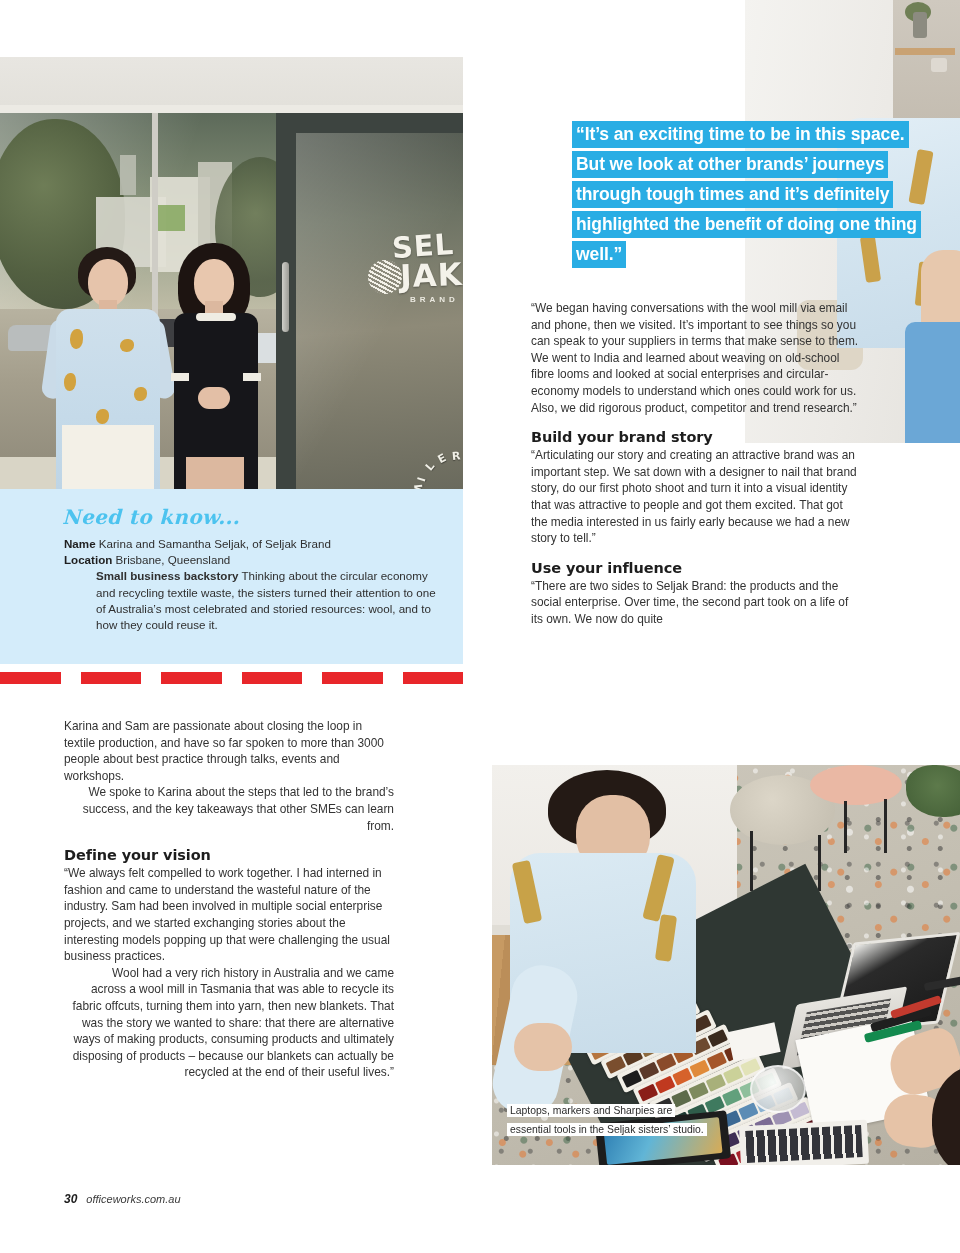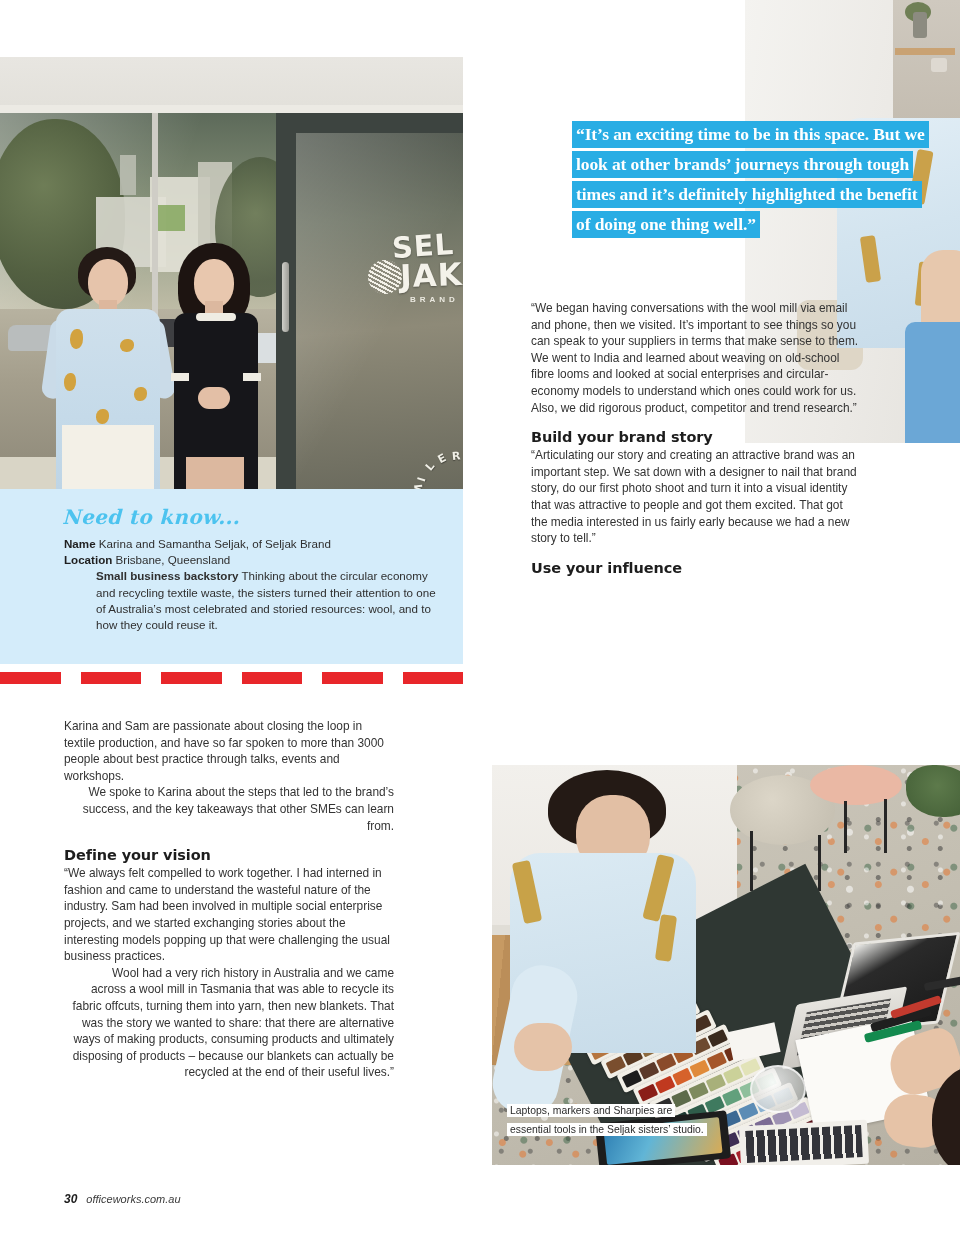--- a/index.html
+++ b/index.html
@@ -156,21 +156,21 @@
     display:inline;
     background:#29ade4;
     color:#ffffff;
     font-size:17.5px;
     font-weight:800;
     line-height:30px;
     letter-spacing:-.1px;
     box-decoration-break:clone;
     -webkit-box-decoration-break:clone;
     padding:3px 4px 4px 4px;
-    font-family:Liberation Serif, serif;
+    font-family:Liberation Sans, sans-serif;
   }
 
   
   .col-right{position:absolute;left:531px;top:300px;width:330px;}
   .col-left{position:absolute;left:64px;top:718px;width:330px;}
   h3.sec{
     font-size:14.5px;font-weight:700;color:#1d1d1d;margin:0 0 2px 0;
     letter-spacing:-.1px;font-family:"DejaVu Sans", sans-serif;
   }
   p.body{
@@ -387,20 +387,21 @@
     <span>“It’s an exciting time to be in this space. But we look at other brands’ journeys through tough times and it’s definitely highlighted the benefit of doing one thing well.”</span>
   </blockquote>
 
   <div class="col-right">
     <p class="body">“We began having conversations with the wool mill via email and phone, then we visited. It’s important to see things so you can speak to your suppliers in terms that make sense to them. We went to India and learned about weaving on old-school fibre looms and looked at social enterprises and circular-economy models to understand which ones could work for us. Also, we did rigorous product, competitor and trend research.”</p>
 
     <h3 class="sec">Build your brand story</h3>
     <p class="body">“Articulating our story and creating an attractive brand was an important step. We sat down with a designer to nail that brand story, do our first photo shoot and turn it into a visual identity that was attractive to people and got them excited. That got the media interested in us fairly early because we had a new story to tell.”</p>
 
     <h3 class="sec">Use your influence</h3>
+    <p class="body tight">“There are two sides to Seljak Brand: the products and the social enterprise. Over time, the second part took on a life of its own. We now do quite</p>
   </div>
 
   <div class="col-left">
     <p class="body" style="margin-bottom:0;">Karina and Sam are passionate about closing the loop in textile production, and have so far spoken to more than 3000 people about best practice through talks, events and workshops.</p>
     <p class="body indent">We spoke to Karina about the steps that led to the brand’s success, and the key takeaways that other SMEs can learn from.</p>
 
     <h3 class="sec">Define your vision</h3>
     <p class="body" style="margin-bottom:0;">“We always felt compelled to work together. I had interned in fashion and came to understand the wasteful nature of the industry. Sam had been involved in multiple social enterprise projects, and we started exchanging stories about the interesting models popping up that were challenging the usual business practices.</p>
     <p class="body indent">Wool had a very rich history in Australia and we came across a wool mill in Tasmania that was able to recycle its fabric offcuts, turning them into yarn, then new blankets. That was the story we wanted to share: that there are alternative ways of making products, consuming products and ultimately disposing of products – because our blankets can actually be recycled at the end of their useful lives.”</p>
   </div>

